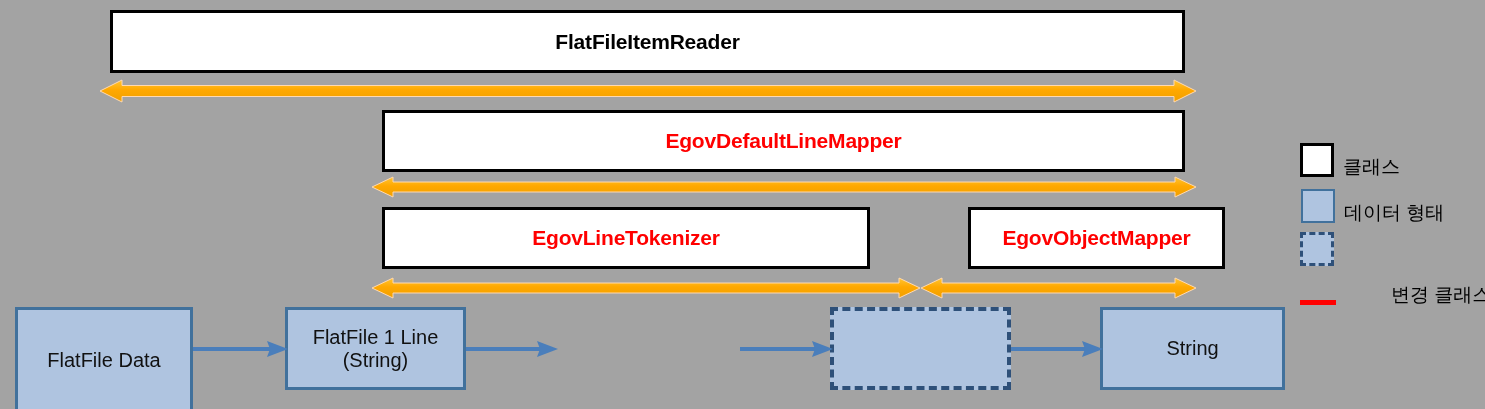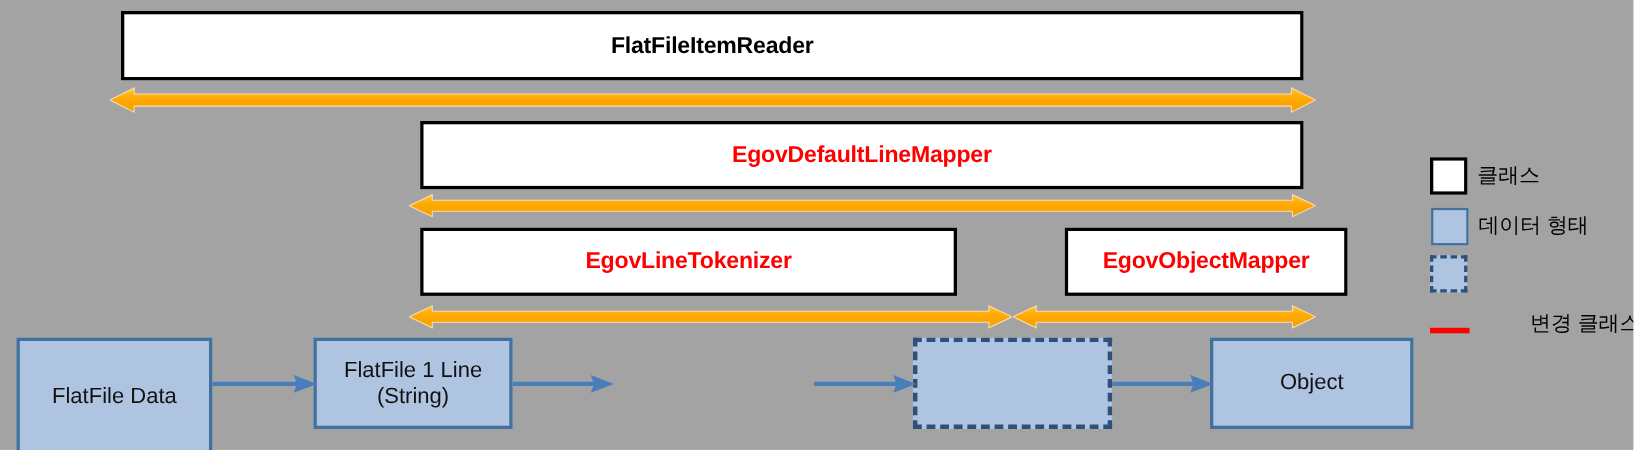--- a/index.html
+++ b/index.html
@@ -66,21 +66,21 @@
     position: absolute;
   }
 
   
   .legend {
     position: absolute;
   }
   .legend-row {
     position: absolute;
     display: flex;
-    align-items: center;
+    align-items: flex-end;
   }
   .legend-swatch {
     flex: 0 0 auto;
     box-sizing: border-box;
   }
   .sw-class {
     width: 34px; height: 34px;
     background: #ffffff;
     border: 3px solid #000000;
   }
@@ -190,21 +190,21 @@
       <span>(String)</span>
     </span>
   </div>
 
 
   <div class="data-box dashed" style="left:830px; top:307px; width:181px; height:83px;">
     <span></span>
   </div>
 
   <div class="data-box" style="left:1100px; top:307px; width:185px; height:83px;">
-    <span>Object</span>
+    <span>String</span>
   </div>
 
   <div class="flow-arrow" style="left:193px; top:339px; width:95px; height:20px;">
     <svg width="95" height="20" viewBox="0 0 95 20">
       <line x1="0" y1="10" x2="78" y2="10" stroke="#4A7EBB" stroke-width="4"></line>
       <polygon points="95,10 74,2 77,10 74,18" fill="#4A7EBB"></polygon>
     </svg>
   </div>
 
   <div class="flow-arrow" style="left:466px; top:339px; width:92px; height:20px;">

